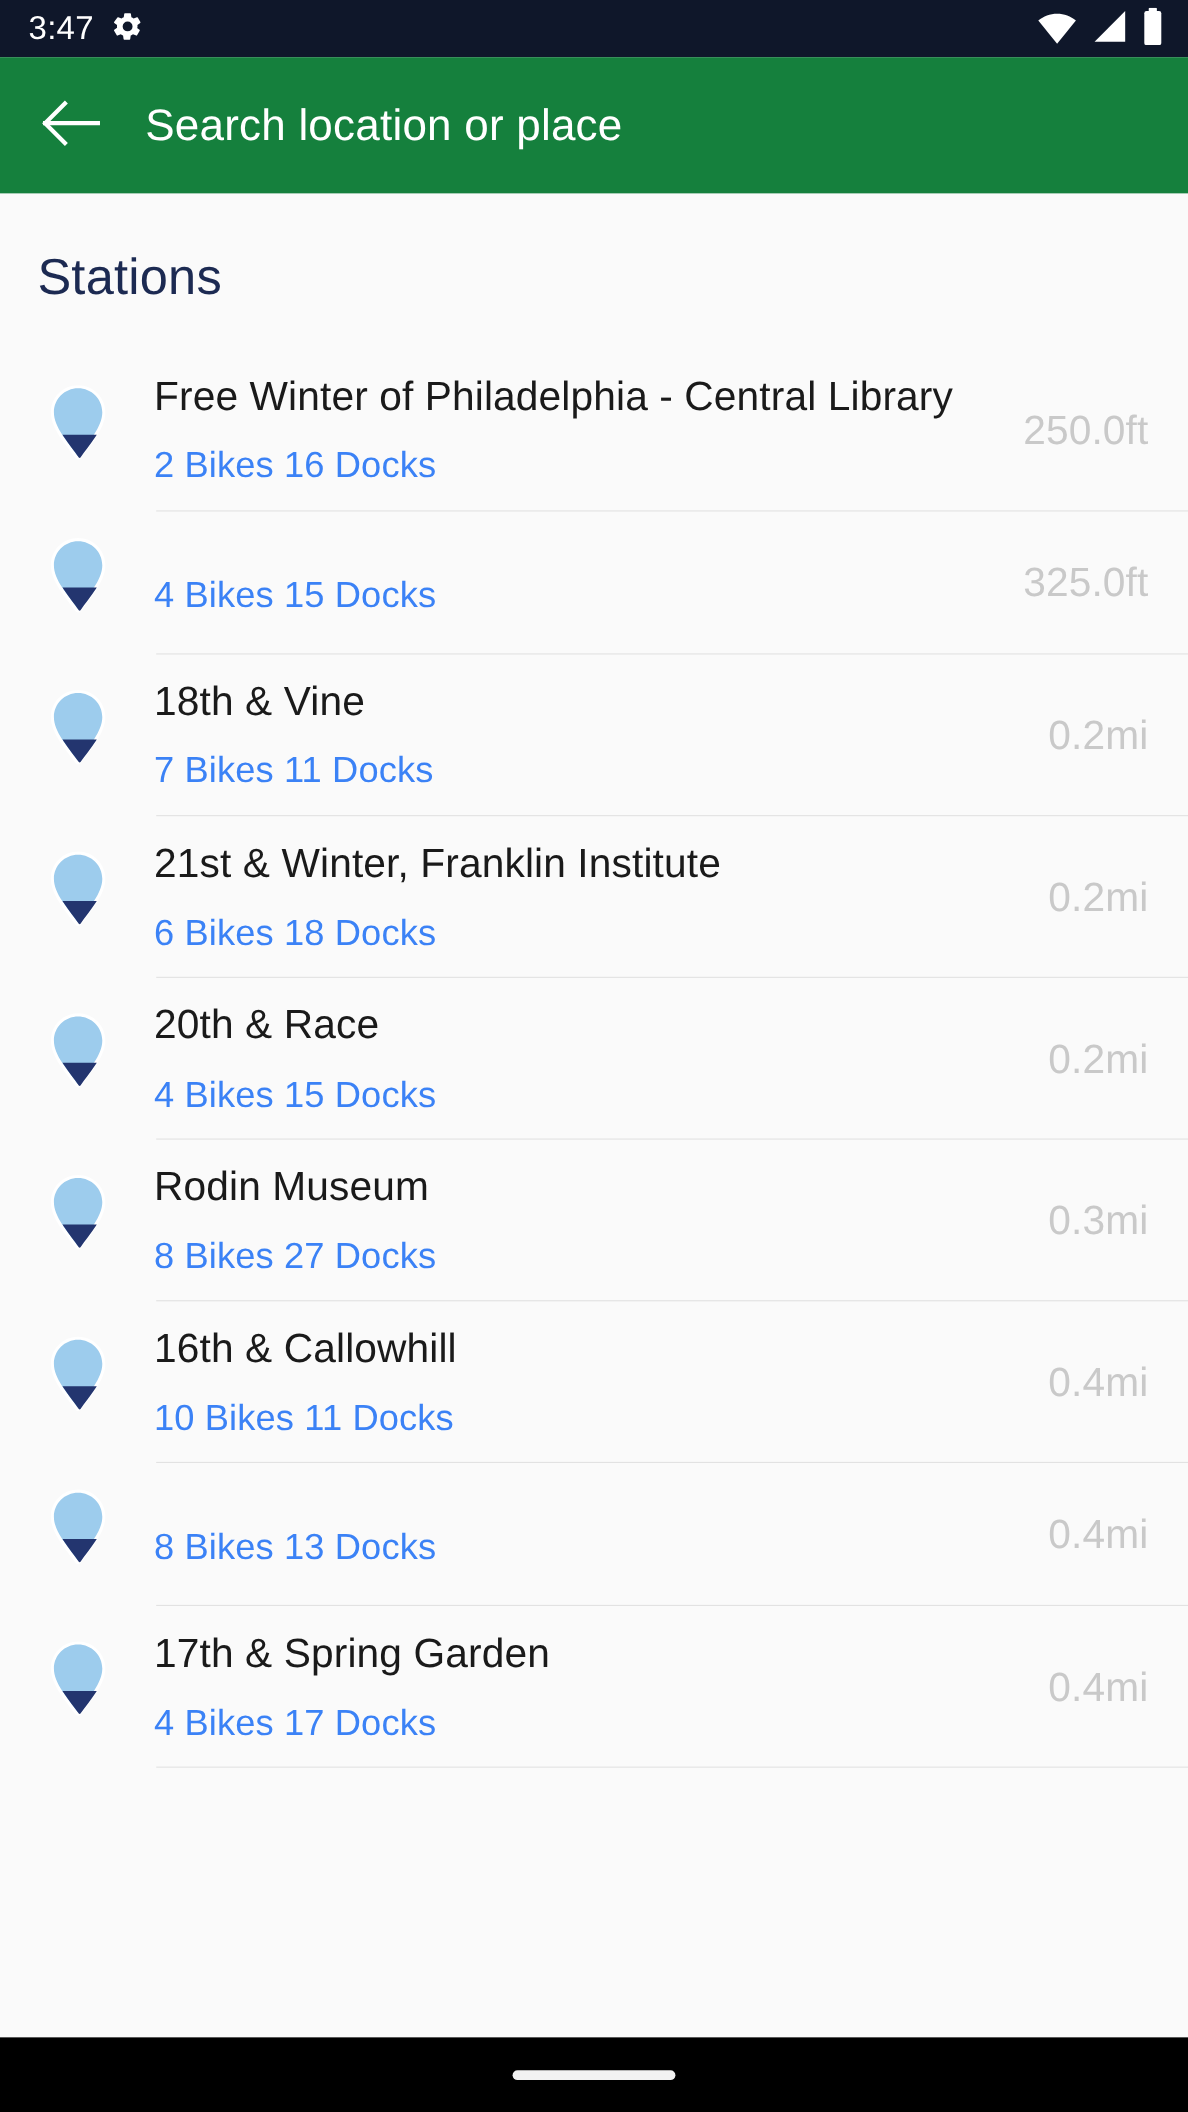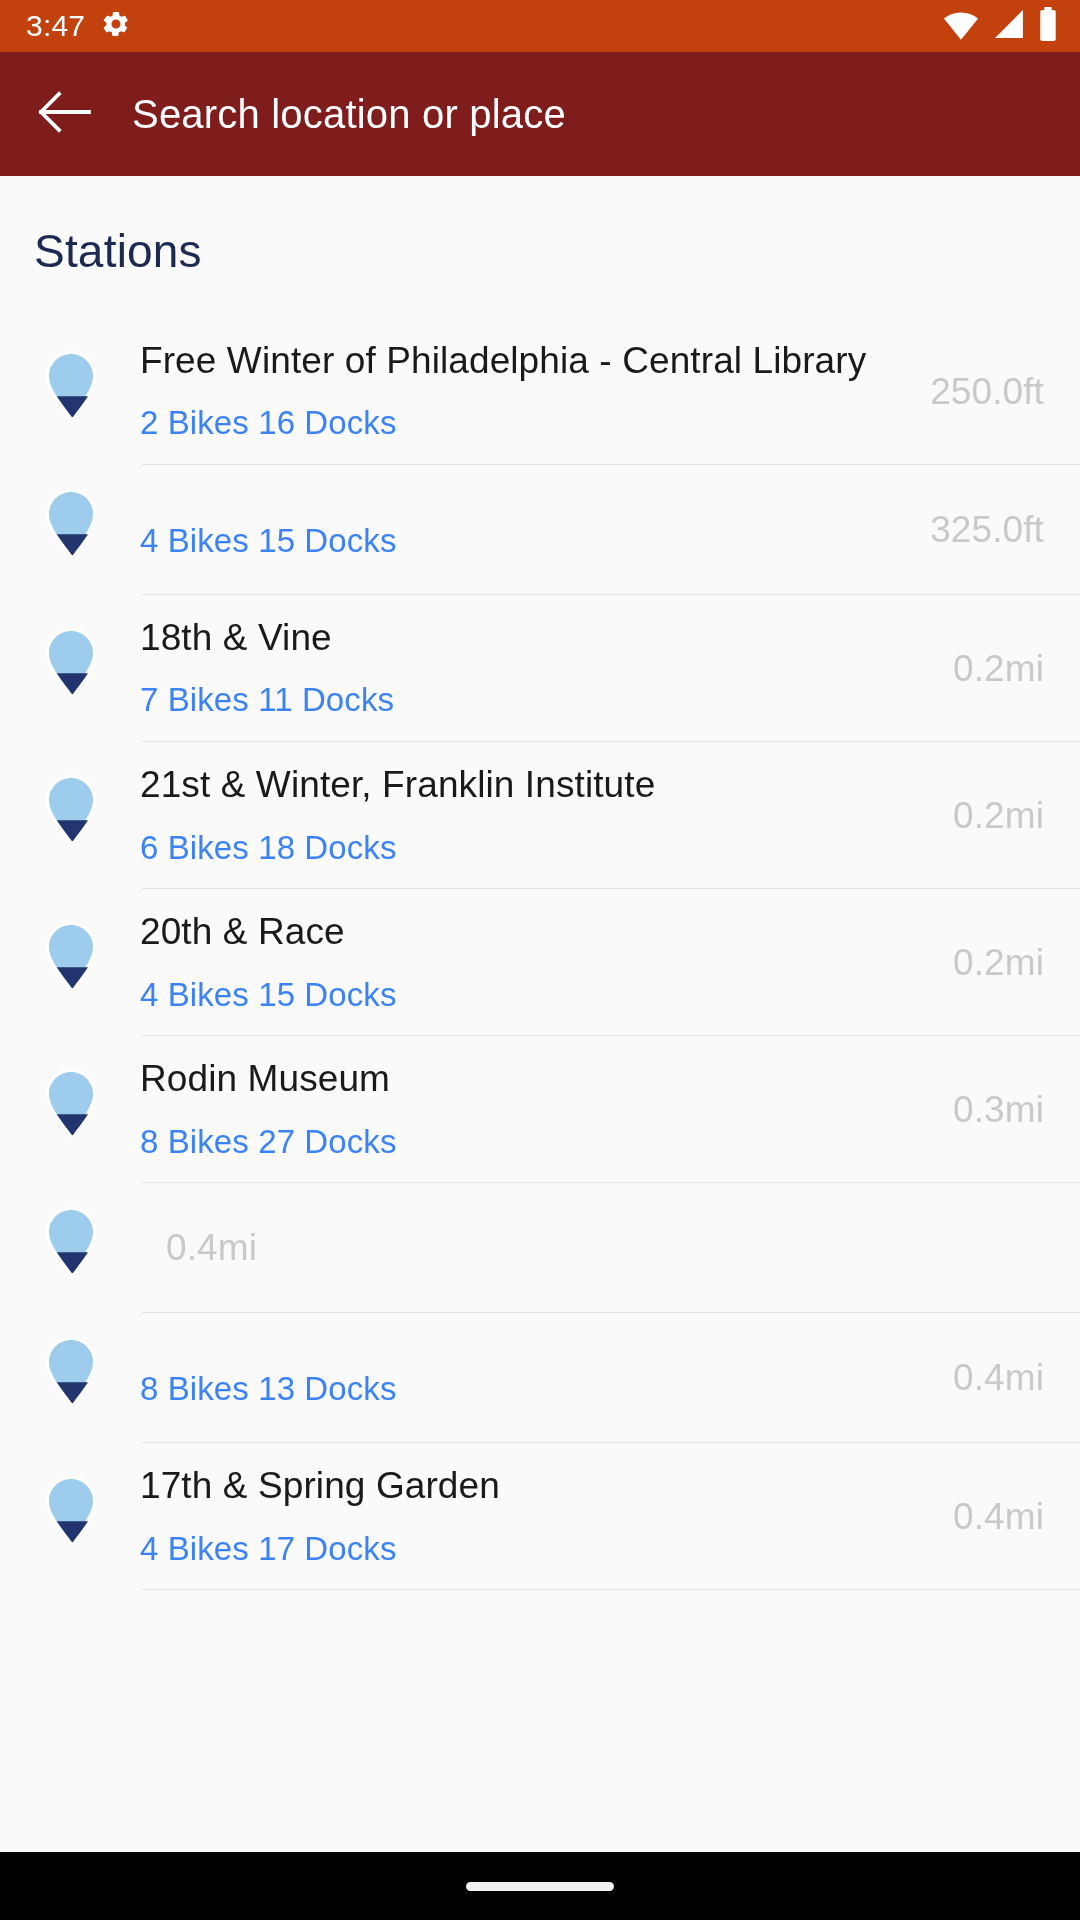--- a/index.html
+++ b/index.html
@@ -7,35 +7,35 @@
     width:1080px; height:1920px;
     background:#000;
     font-family:"Liberation Sans", sans-serif;
     overflow:hidden;
   }
   #screen { width:1080px; height:1920px; position:relative; background:#fafafa; display:flex; flex-direction:column; }
 
   
   .status-bar {
     height:52px; flex:0 0 52px;
-    background:#c2410c;
+    background:#0f172a;
     display:flex; align-items:center;
     padding:0 22px 0 26px;
     color:#ffffff;
   }
   .status-left { display:flex; align-items:center; gap:16px; }
   .status-time { font-size:30px; letter-spacing:.2px; line-height:1; }
   .gear-icon { display:block; }
   .status-spacer { flex:1 1 auto; }
   .status-right { display:flex; align-items:center; gap:12px; }
 
   
   .app-bar {
     height:124px; flex:0 0 124px;
-    background:#7f1d1d;
+    background:#15803d;
     display:flex; align-items:center;
     padding:0 34px;
     gap:36px;
   }
   .back-button {
     width:62px; height:62px;
     display:flex; align-items:center; justify-content:center;
     cursor:pointer; flex:0 0 auto;
   }
   .app-bar-title {
@@ -282,20 +282,24 @@
   <div class="station-row">
     <div class="pin-wrap">
       <span class="pin">
         <svg width="62" height="84" viewBox="0 0 31 42">
           <path d="M15.5 1.6C8.6 1.6 3.1 7.1 3.1 13.9c0 3.6 1.6 7.3 4 11 2.3 3.6 5.2 7.1 7.2 9.9 .6 .8 1.8 .8 2.4 0 2-2.8 4.9-6.3 7.2-9.9 2.4-3.7 4-7.4 4-11C27.9 7.1 22.4 1.6 15.5 1.6z" fill="#ffffff" opacity="0.9"></path>
           <path d="M15.5 3C9.4 3 4.5 7.9 4.5 13.9c0 3.3 1.5 6.7 3.8 10.2 2.2 3.4 5 6.8 6.8 9.4 .2 .3 .6 .3 .8 0 1.8-2.6 4.6-6 6.8-9.4 2.3-3.5 3.8-6.9 3.8-10.2C26.5 7.9 21.6 3 15.5 3z" fill="#9dcced"></path>
           <path d="M8.4 24.1c.2 .3 .4 .6 .6 .9 2.2 3.4 5 6.8 6.8 9.4 .2 .3 .6 .3 .8 0 1.8-2.6 4.6-6 6.8-9.4 .2-.3 .4-.6 .6-.9H8.4z" fill="#23356f"></path>
         </svg>
       </span>
     </div>
+    <div class="station-main">
+      <div class="station-name">16th &amp; Callowhill</div>
+      <div class="station-sub">10 Bikes 11 Docks</div>
+    </div>
     <div class="station-distance">0.4mi</div>
     <div class="divider"></div>
   </div>
 
   <div class="station-row">
     <div class="pin-wrap">
       <span class="pin">
         <svg width="62" height="84" viewBox="0 0 31 42">
           <path d="M15.5 1.6C8.6 1.6 3.1 7.1 3.1 13.9c0 3.6 1.6 7.3 4 11 2.3 3.6 5.2 7.1 7.2 9.9 .6 .8 1.8 .8 2.4 0 2-2.8 4.9-6.3 7.2-9.9 2.4-3.7 4-7.4 4-11C27.9 7.1 22.4 1.6 15.5 1.6z" fill="#ffffff" opacity="0.9"></path>
           <path d="M15.5 3C9.4 3 4.5 7.9 4.5 13.9c0 3.3 1.5 6.7 3.8 10.2 2.2 3.4 5 6.8 6.8 9.4 .2 .3 .6 .3 .8 0 1.8-2.6 4.6-6 6.8-9.4 2.3-3.5 3.8-6.9 3.8-10.2C26.5 7.9 21.6 3 15.5 3z" fill="#9dcced"></path>

